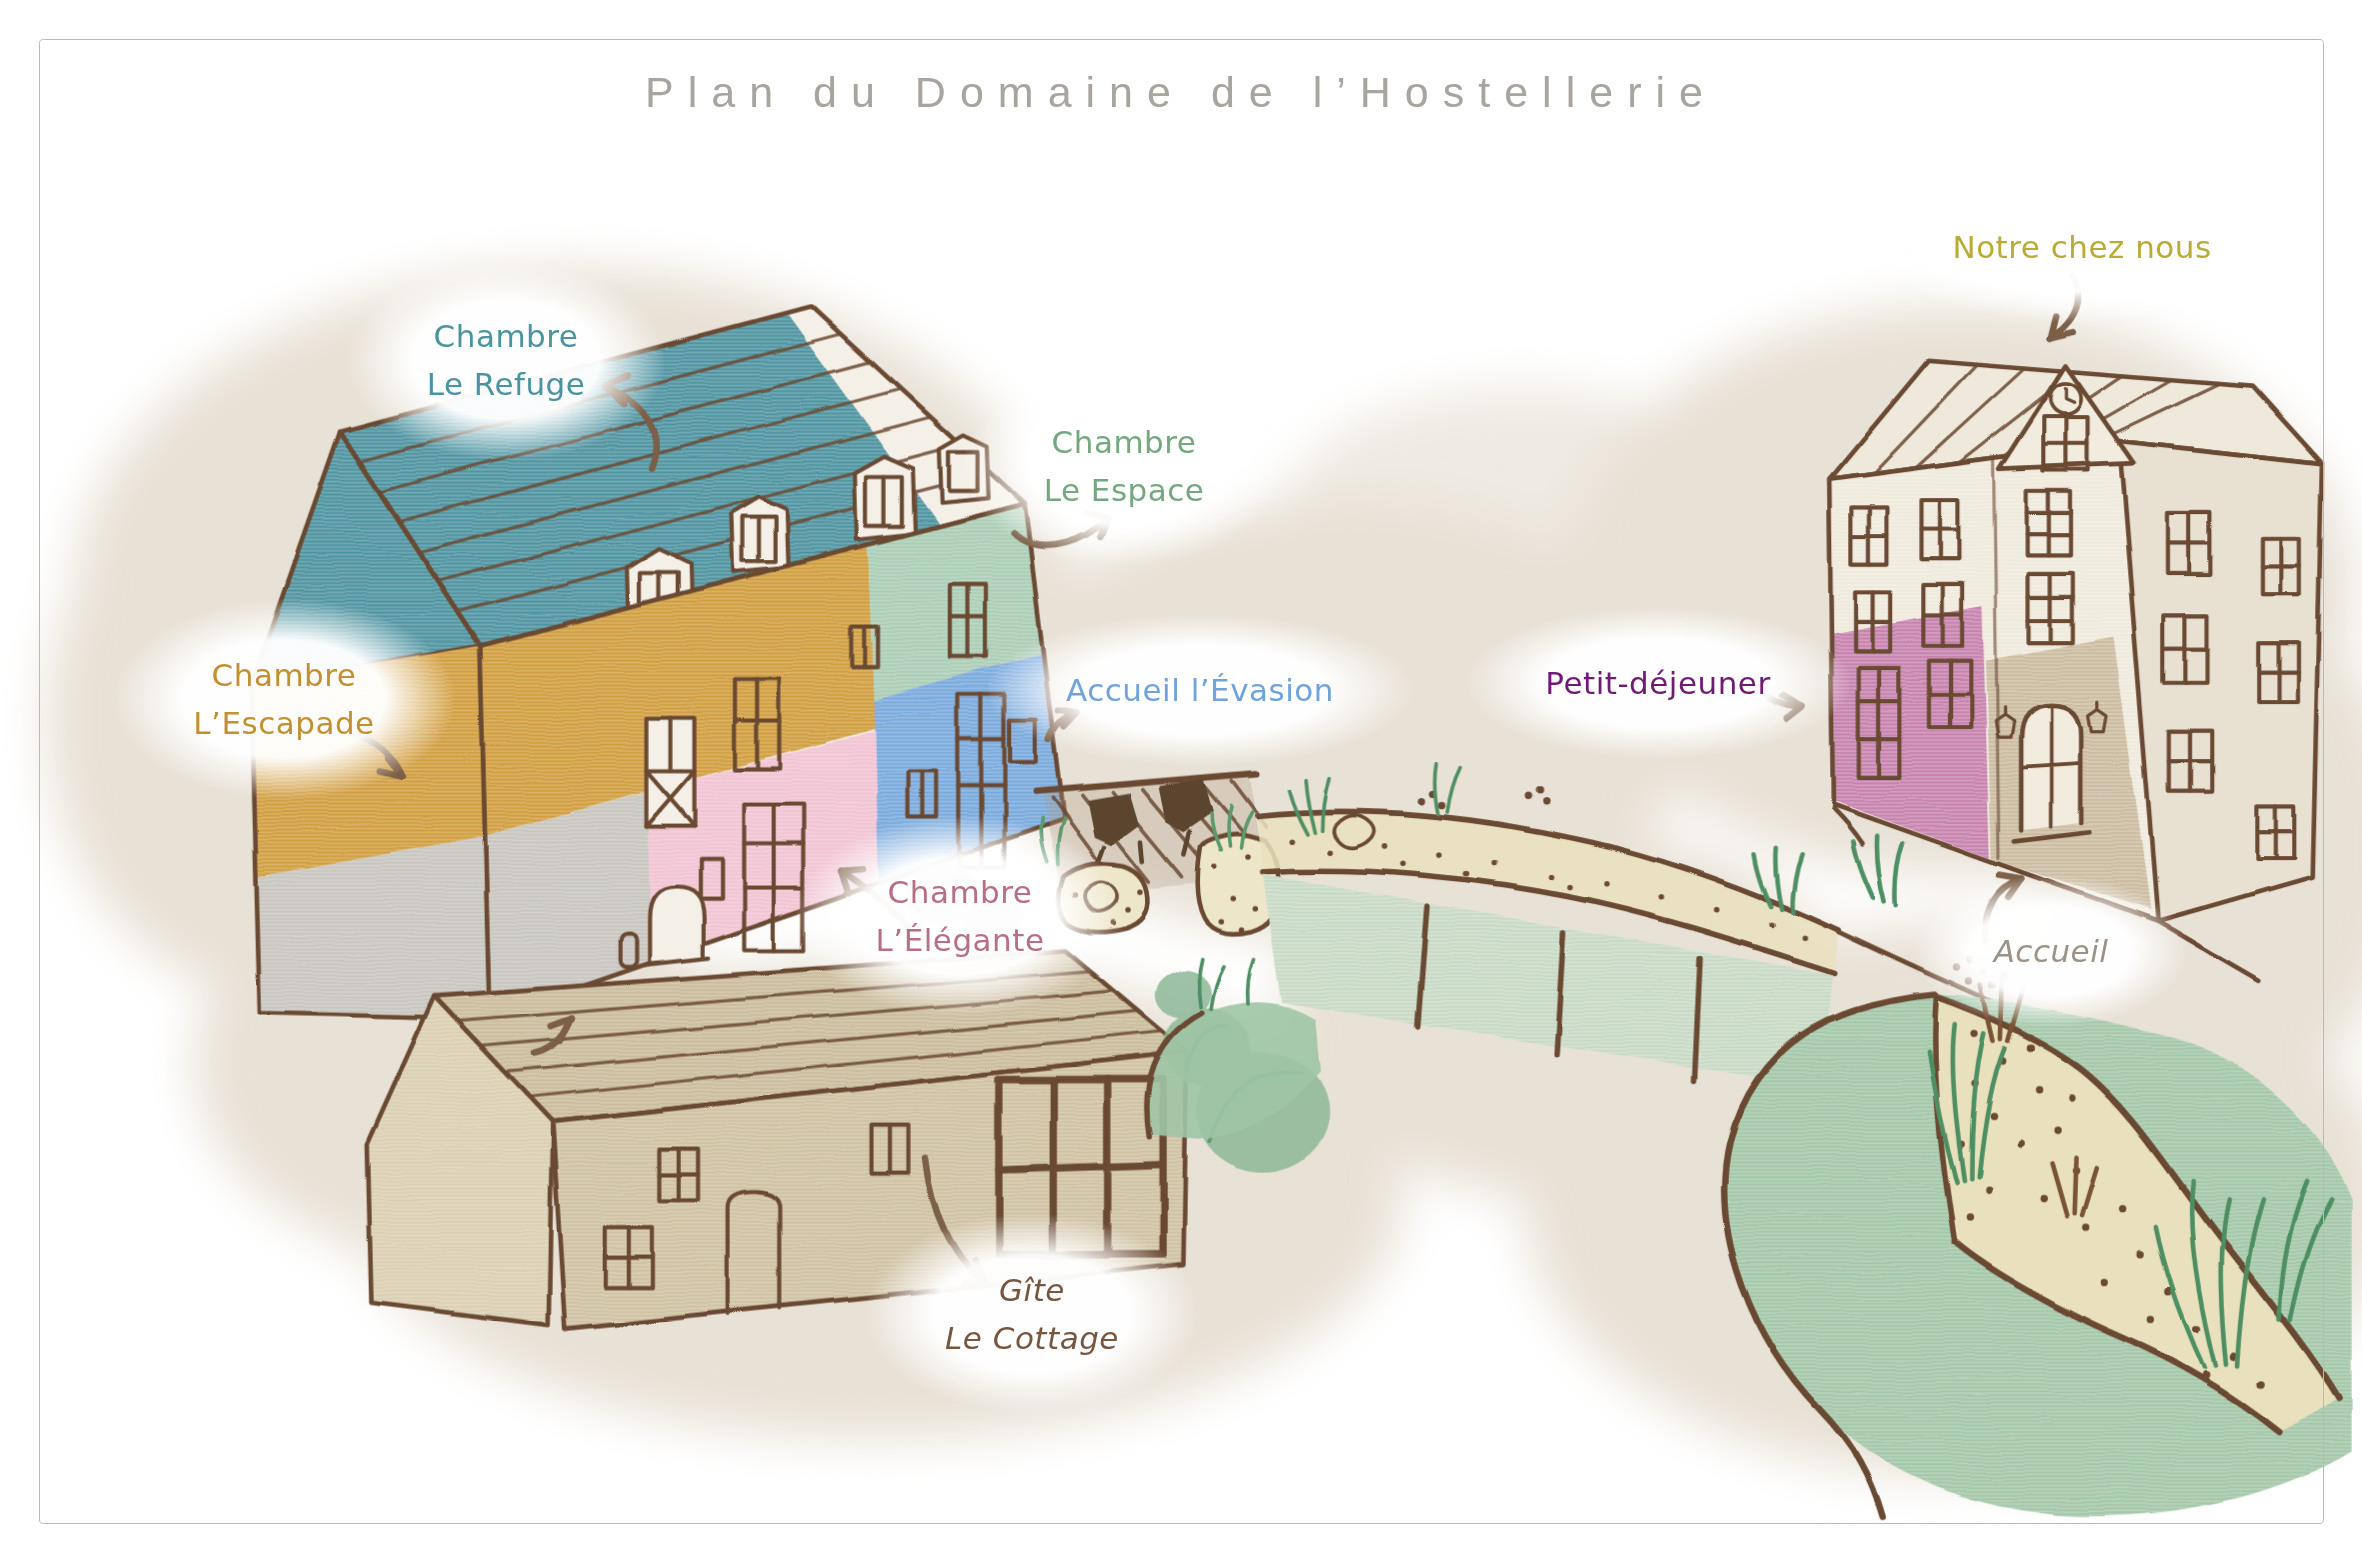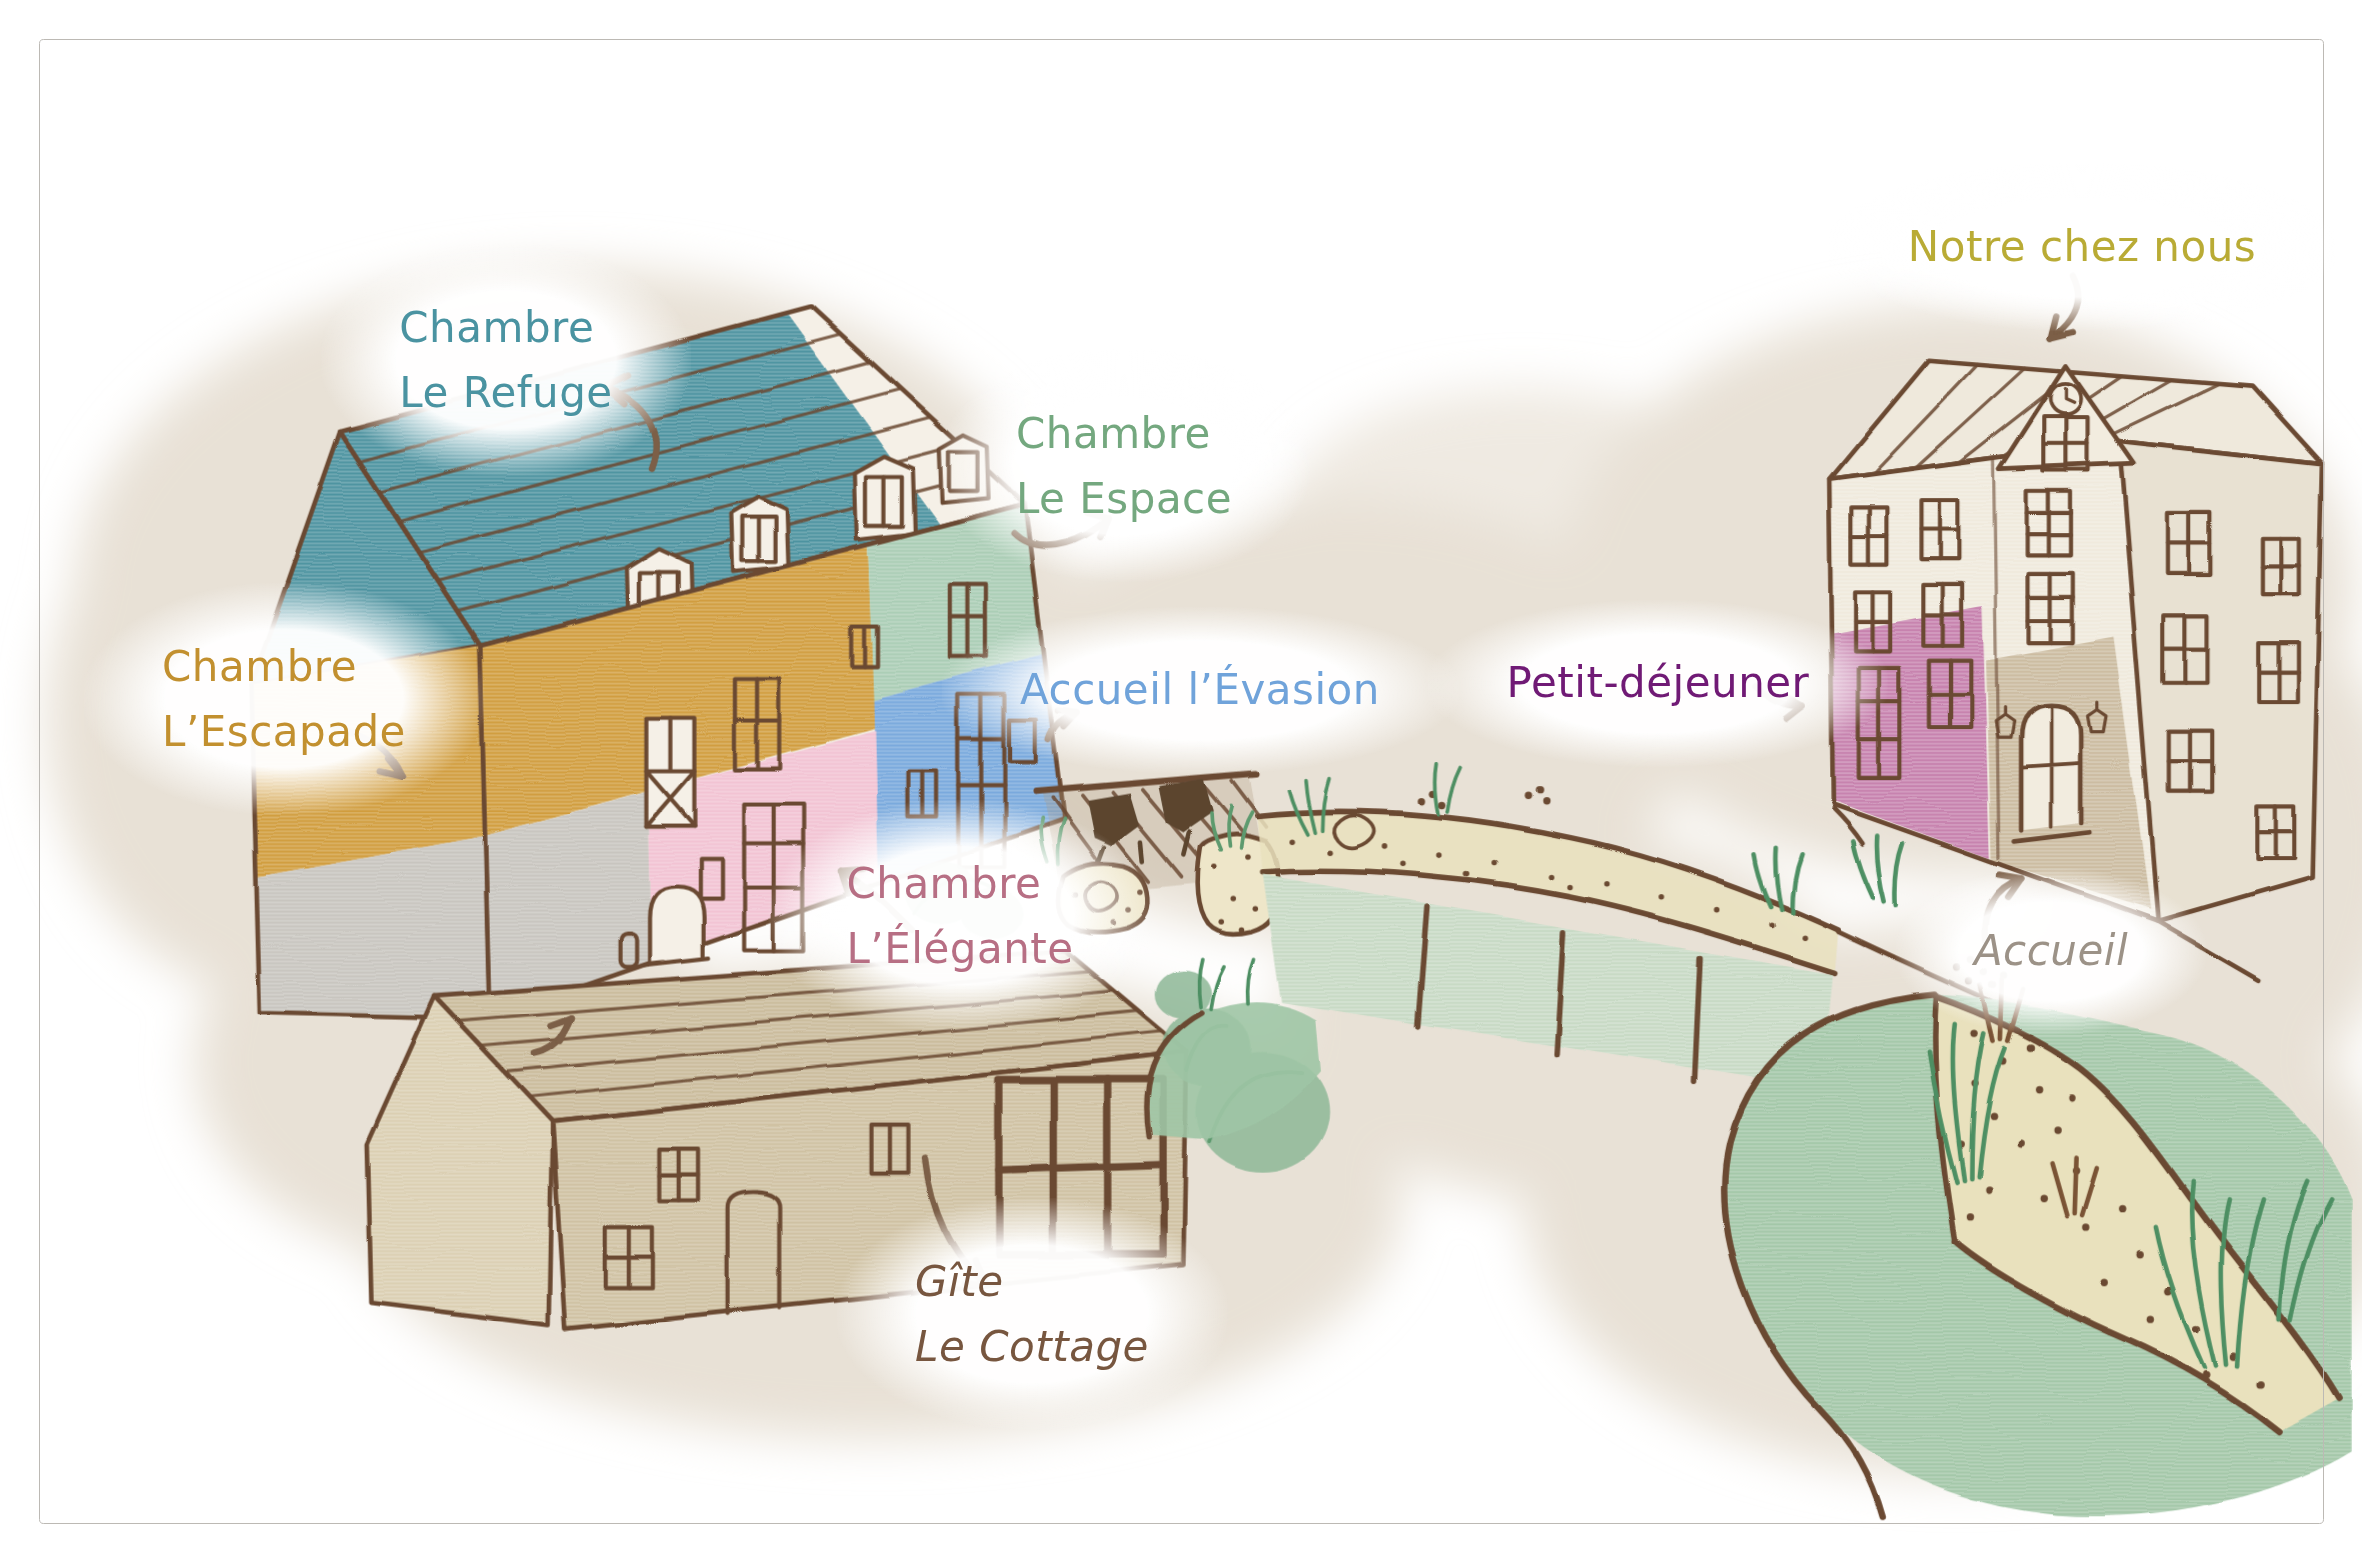--- a/index.html
+++ b/index.html
@@ -3,22 +3,22 @@
 <meta charset="utf-8">
 <style>
   html,body{margin:0;padding:0;background:#ffffff;}
   .stage{position:relative;width:2363px;height:1563px;background:#ffffff;overflow:hidden;
          font-family:"DejaVu Sans", sans-serif;}
   .frame{position:absolute;inset:39px;border:1.8px solid #bcb9b4;border-radius:4.6px;pointer-events:none;}
   .drawing{position:absolute;left:0;top:0;width:2363px;height:1563px;}
   .title{position:absolute;left:1181px;top:92px;transform:translate(-50%,-50%);
          font-family:"Liberation Sans", sans-serif;font-size:43px;letter-spacing:14px;
          color:#a8a49e;white-space:nowrap;z-index:4;}
-  .label{position:absolute;transform:translate(-50%,-50%);z-index:3;
-         font-size:42px;line-height:1.55;letter-spacing:0.5px;white-space:nowrap;font-weight:500;}
+  .label{position:absolute;transform:translate(-50%,-50%);text-align:center;z-index:3;
+         font-size:31px;line-height:1.55;letter-spacing:0.5px;white-space:nowrap;font-weight:500;}
   .label span{display:block;position:relative;z-index:1;}
   .label::before{content:"";position:absolute;left:50%;top:50%;z-index:-1;
          width:calc(100% + 157px);height:calc(100% + 102px);transform:translate(-50%,-50%);
          background:radial-gradient(ellipse at center, rgba(255,255,255,.97) 42%, rgba(255,255,255,0) 72%);}
 </style>
 </head>
 <body>
 
 <div class="stage">
 
@@ -426,20 +426,21 @@
             <path d="M1954,766 L1932,754 M1954,766 L1936,780"></path>
           </g>
         <g>
             <path d="M2152,1018 C2148,985 2162,962 2190,952"></path>
             <path d="M2190,952 L2166,948 M2190,952 L2176,972"></path>
           </g>
       </g>
     </g>
   </svg>
 
+  <div class="title" style="color: rgb(168, 164, 158);">Plan du Domaine de l’Hostellerie</div>
 
   <div class="label" style="left: 506px; top: 360px; color: rgb(74, 147, 161);">
     <span>Chambre</span>
       <span>Le Refuge</span>
   </div>
   <div class="label" style="left: 1124px; top: 466px; color: rgb(116, 168, 127);">
     <span>Chambre</span>
       <span>Le Espace</span>
   </div>
   <div class="label" style="left: 284px; top: 699px; color: rgb(194, 144, 47);">

